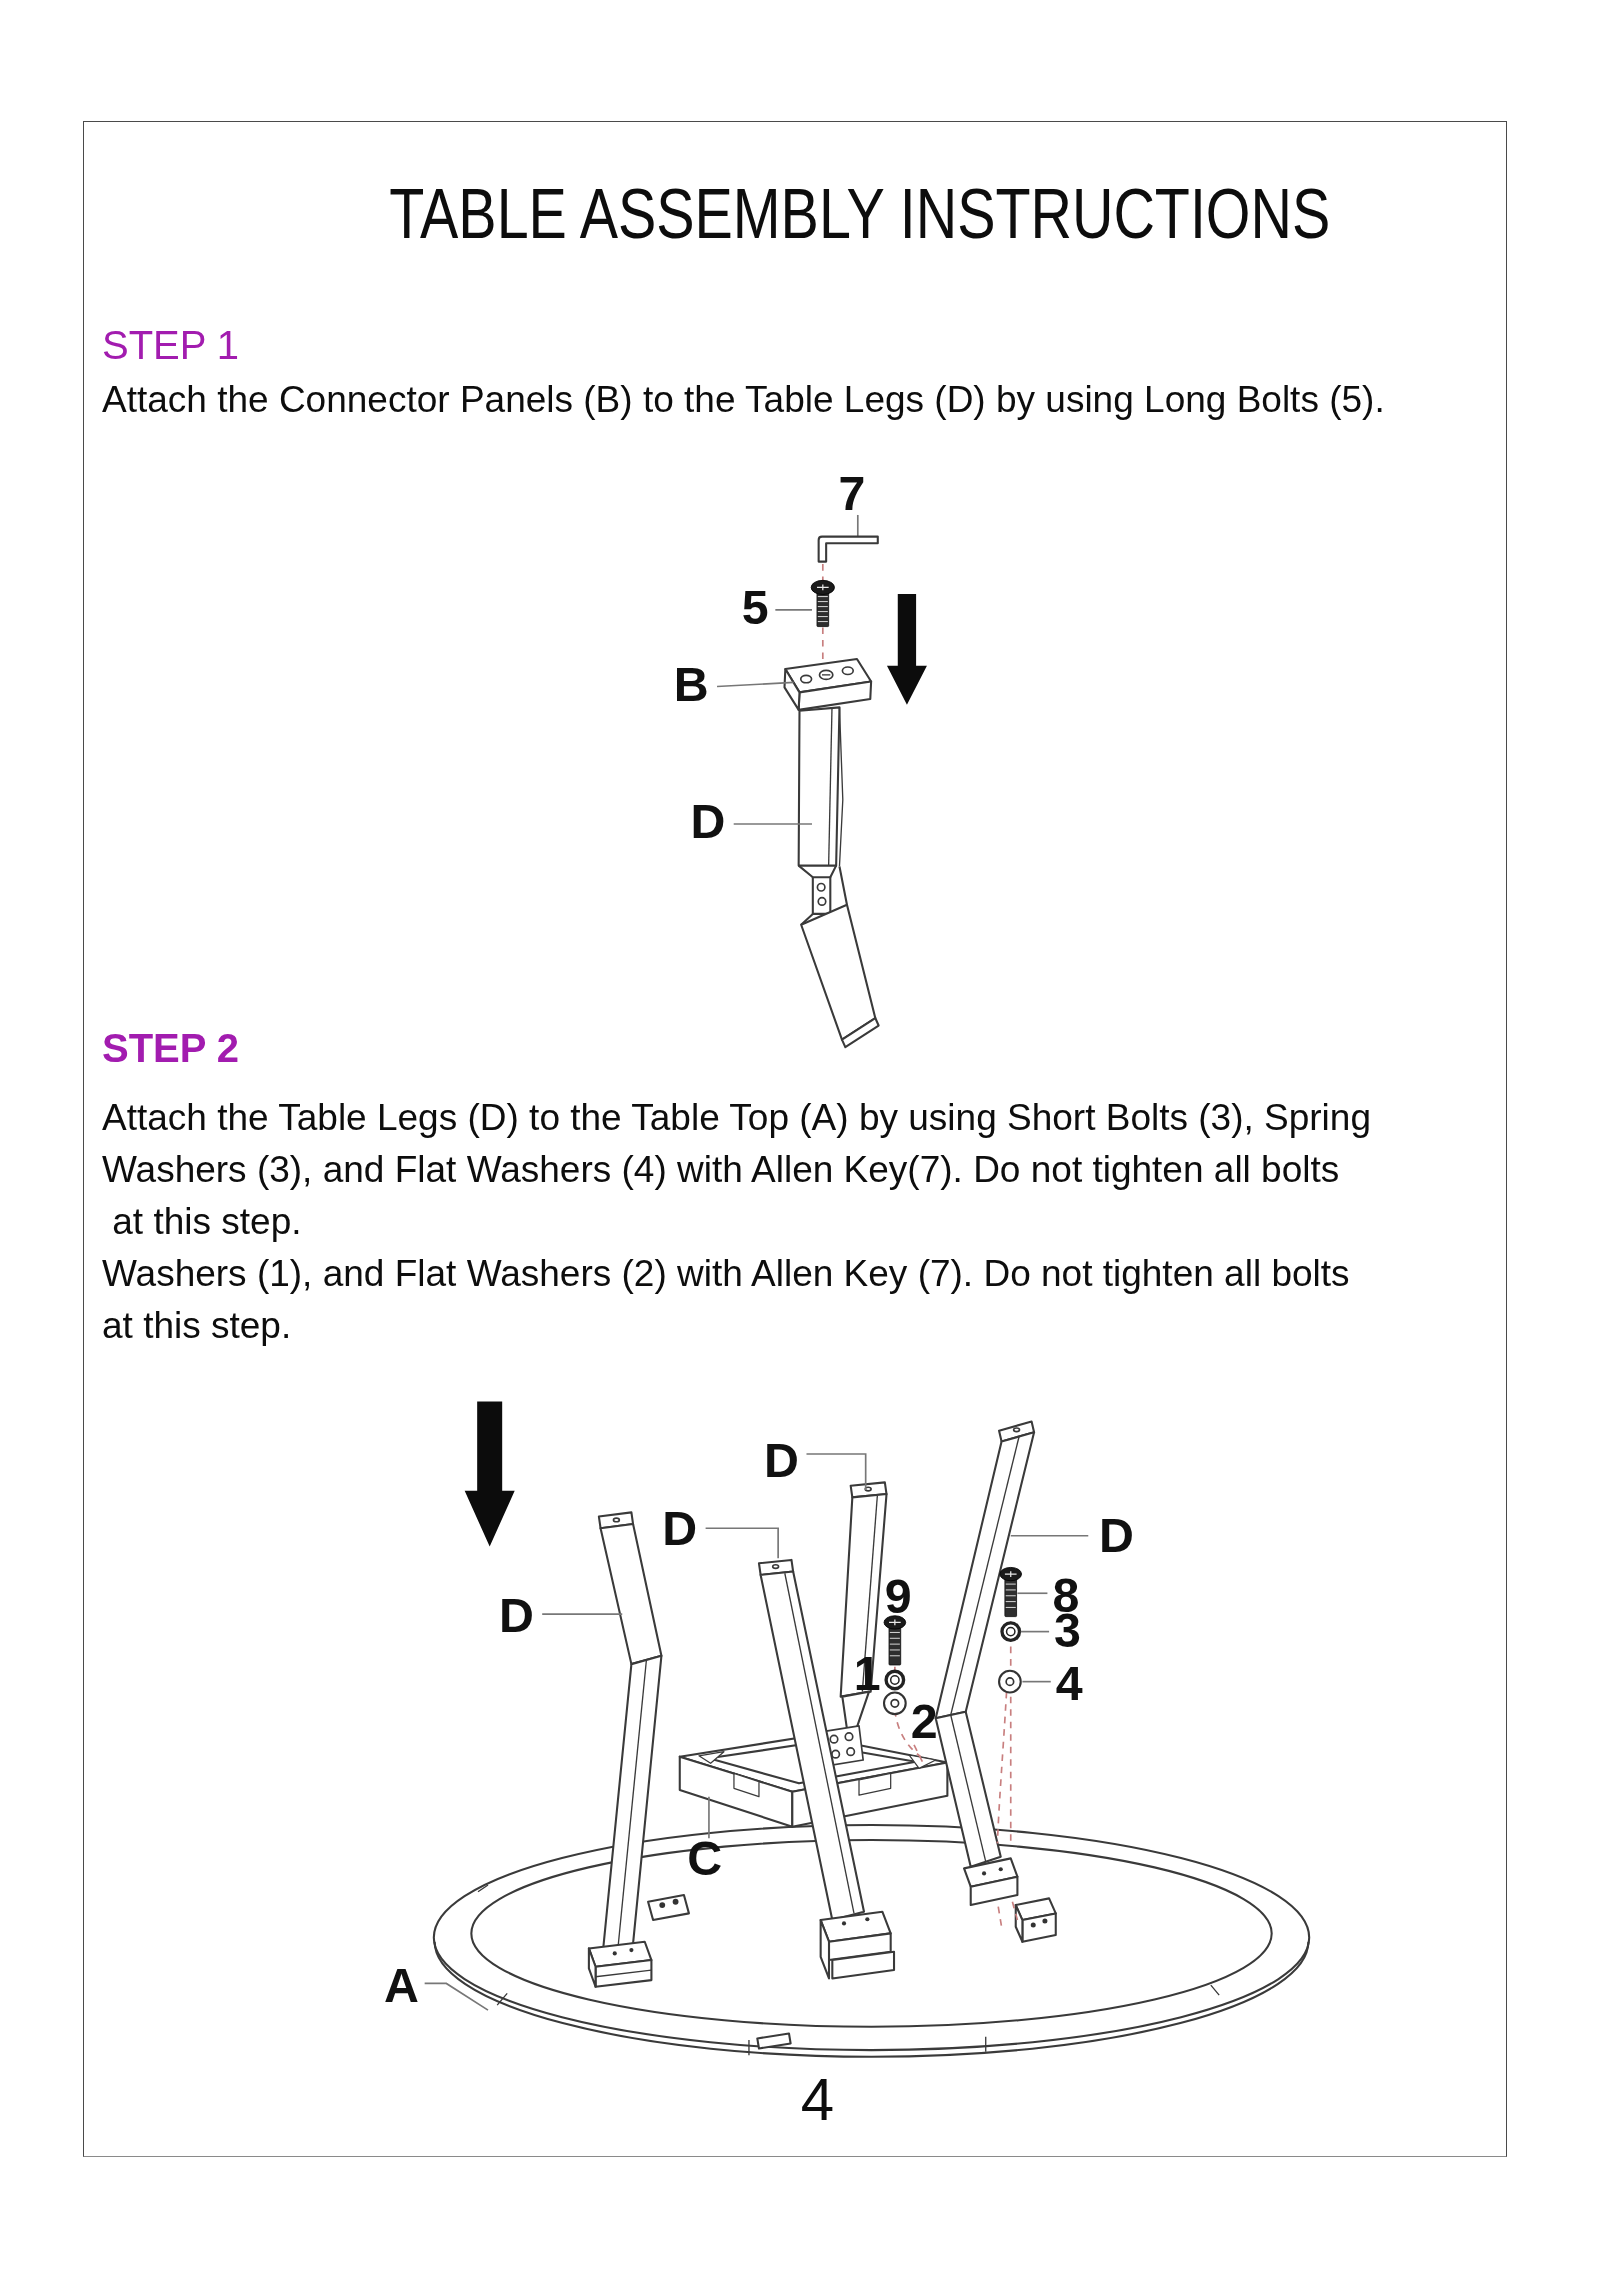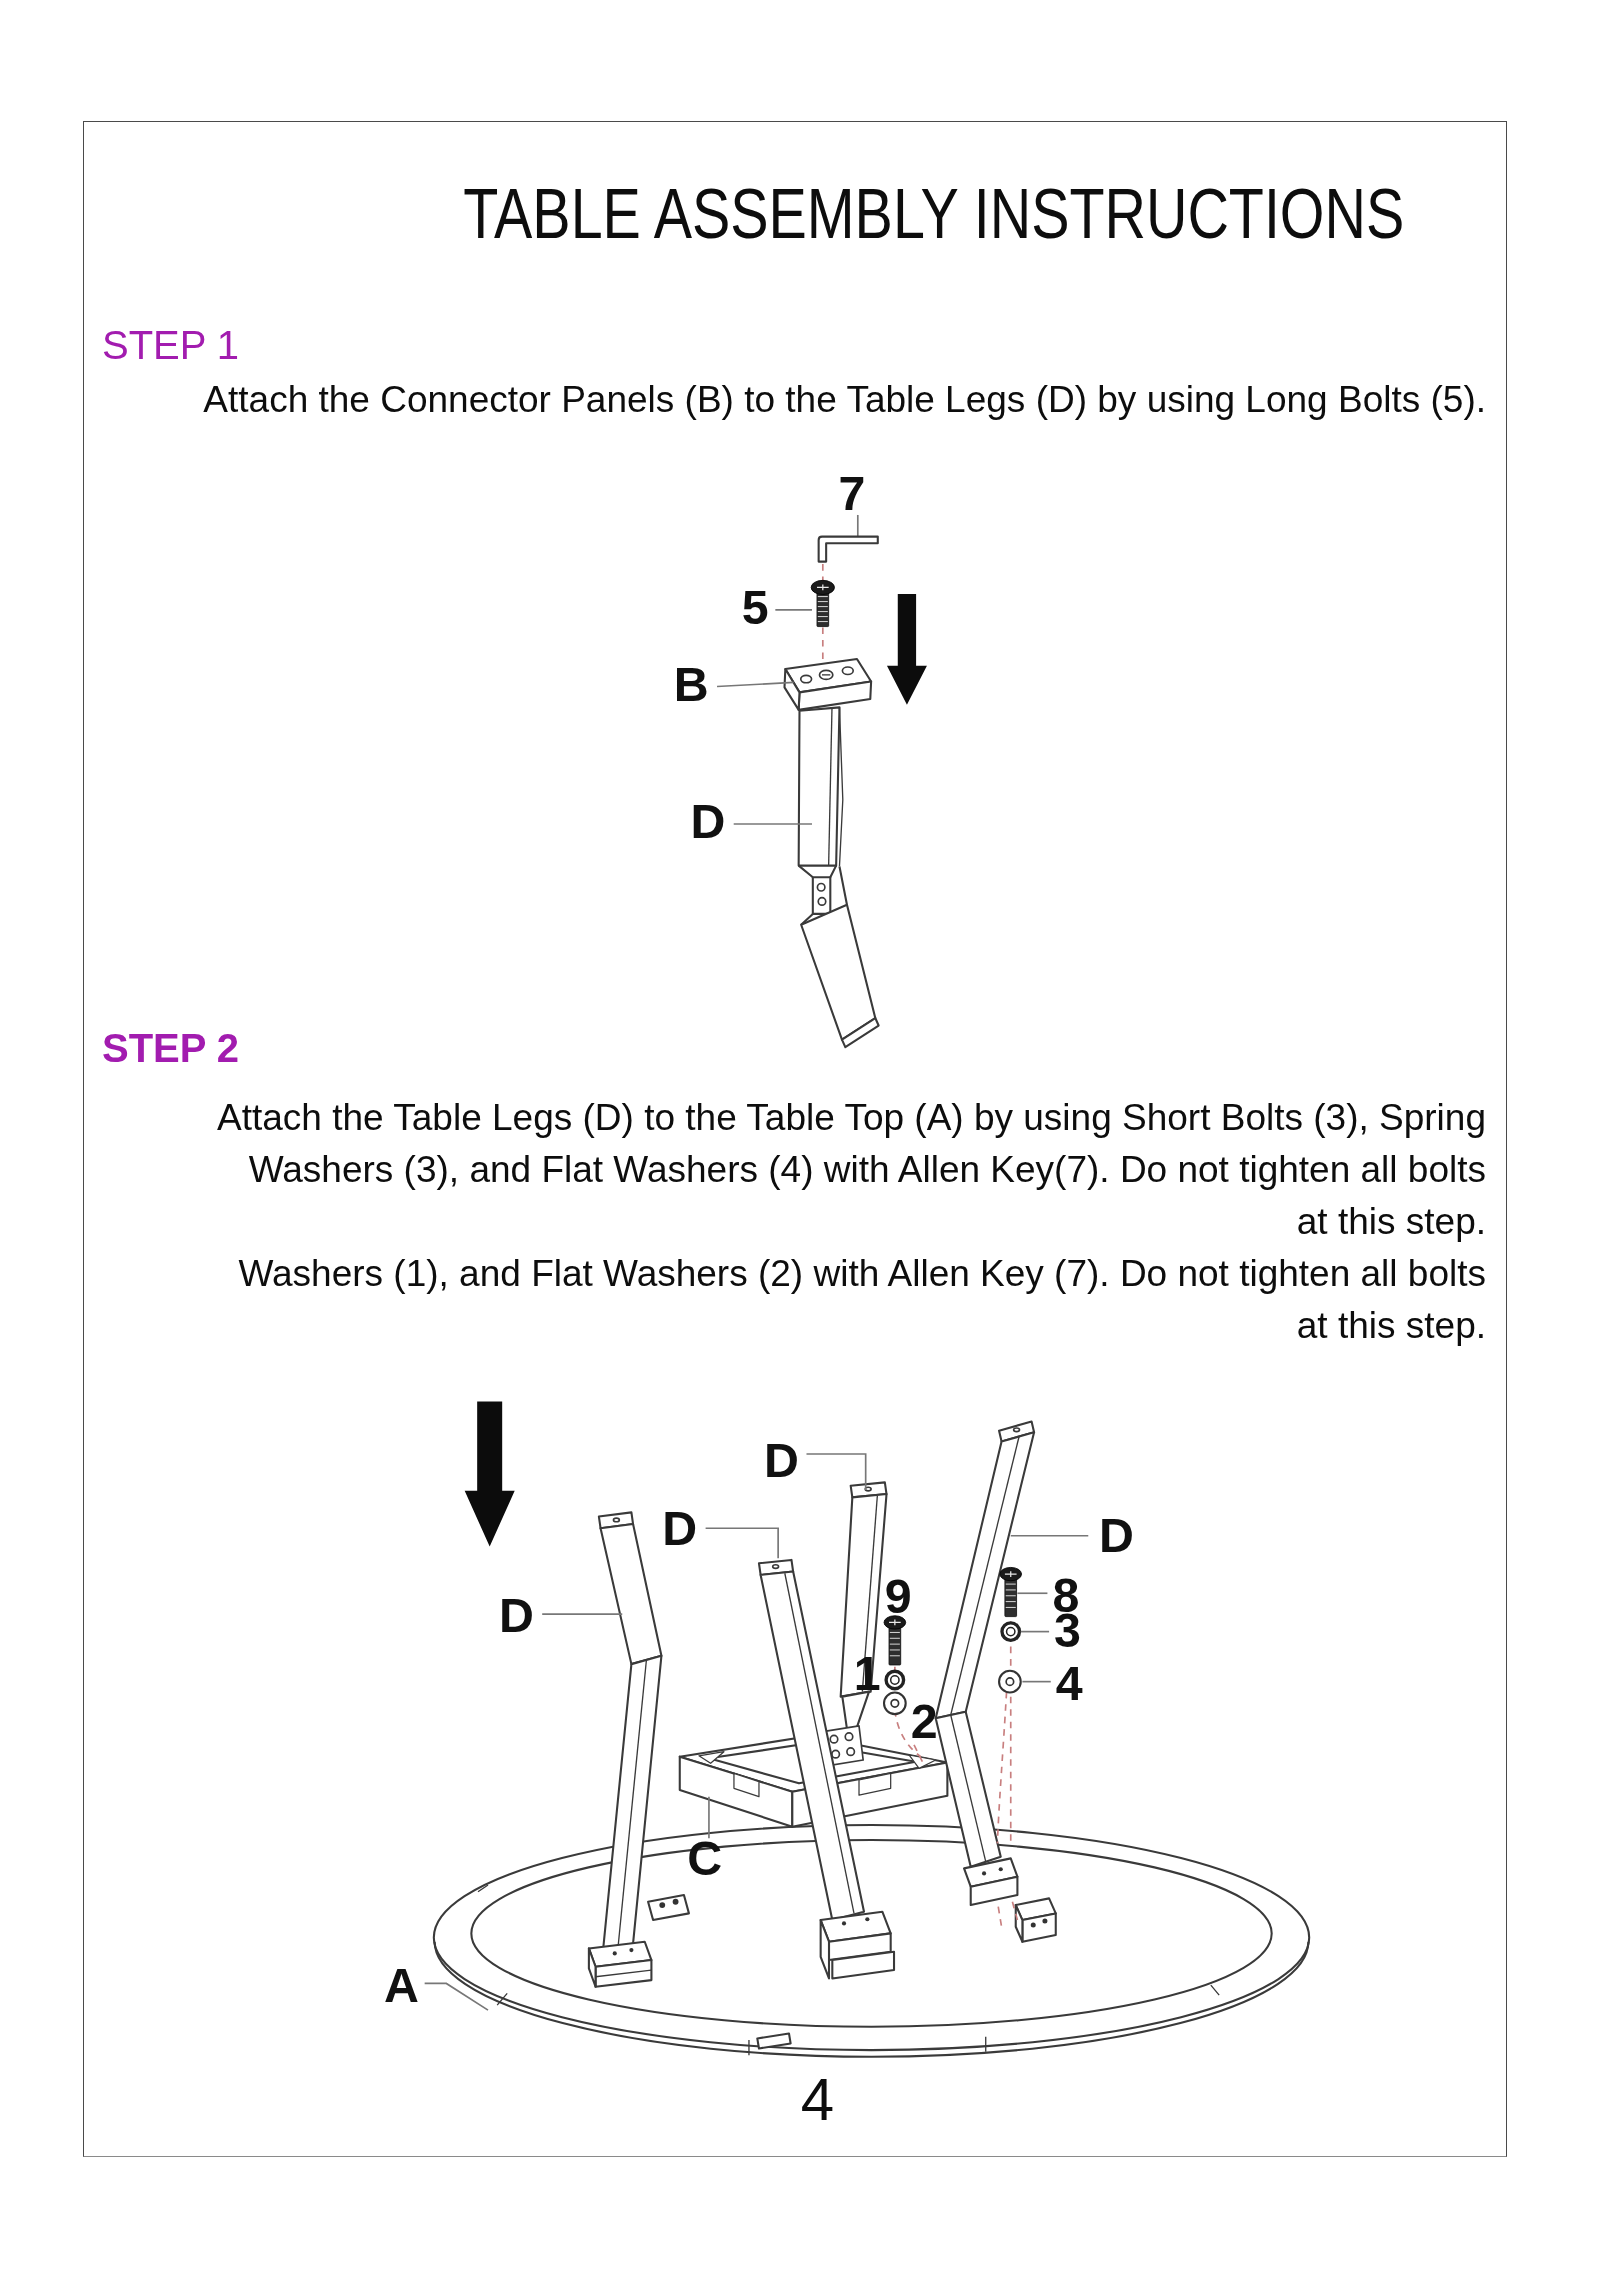--- a/index.html
+++ b/index.html
@@ -10,40 +10,40 @@
     font-family:"Liberation Sans", sans-serif;
     color:#111111;
     overflow:hidden;
   }
   .page-border{
     position:absolute;left:83px;top:121px;width:1422px;height:2034px;
     border:1.7px solid #4a4a4a;
     border-bottom-color:#8a8a8a;
   }
   .title-wrap{
-    position:absolute;left:228px;top:178px;width:1280px;
-    text-align:right;white-space:nowrap;
+    position:absolute;left:220px;top:178px;width:1280px;
+    text-align:center;white-space:nowrap;
   }
   .title-wrap span{
     display:inline-block;
     font-size:70px;line-height:1.05;font-weight:400;
     transform:scaleX(0.82);transform-origin:center;
     letter-spacing:0px;color:#0d0d0d;
   }
   .step-heading{
     position:absolute;left:102px;
     font-size:40px;line-height:1.1;color:#a21caf;
   }
   .step1-heading{top:323px;}
   .step2-heading{top:1026px;font-weight:bold;}
   .para{
     position:absolute;left:102px;width:1384px;
     font-size:37px;color:#0d0d0d;
   }
-  .para .line{display:block;height:50px;line-height:50px;white-space:pre;text-align:right;}
+  .para .line{display:block;height:50px;line-height:50px;white-space:pre;}
   .para1{top:375px;}
   .para2{top:1092px;}
   .para2 .line{height:52px;line-height:52px;}
   svg{position:absolute;overflow:visible;}
   #diagram1{left:617px;top:450px;}
   #diagram2{left:317px;top:1379px;}
   .ln{fill:#ffffff;stroke:#3a3a3a;stroke-width:2.5;stroke-linejoin:round;}
   .ln-thin{fill:none;stroke:#3a3a3a;stroke-width:1.6;}
   .ln-open{fill:none;stroke:#3a3a3a;stroke-width:2.5;}
   .hole{fill:#ffffff;stroke:#3a3a3a;stroke-width:2;}

